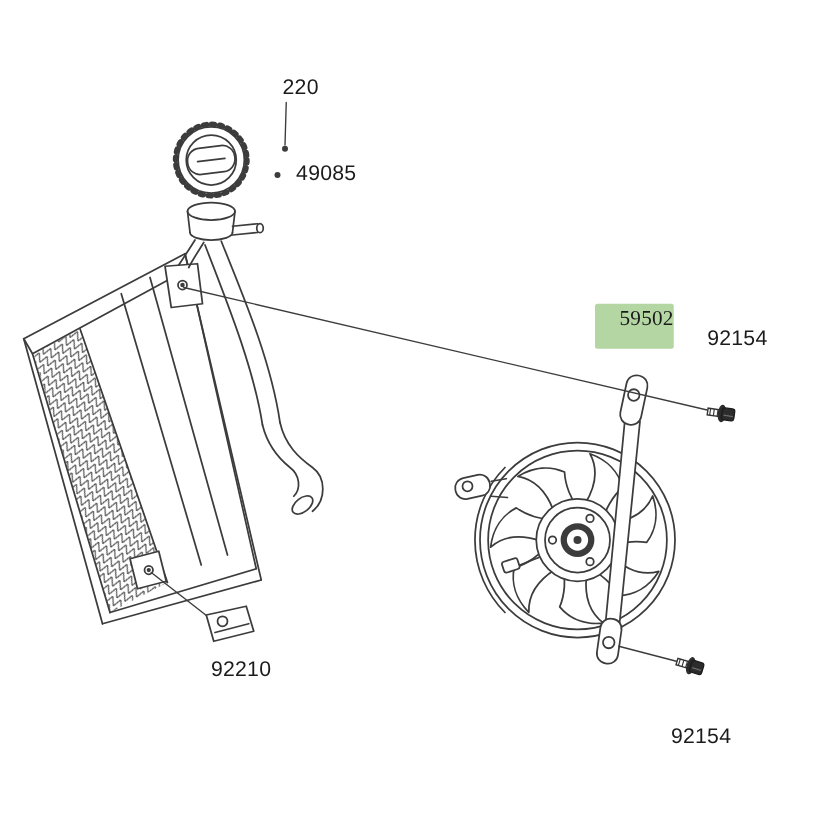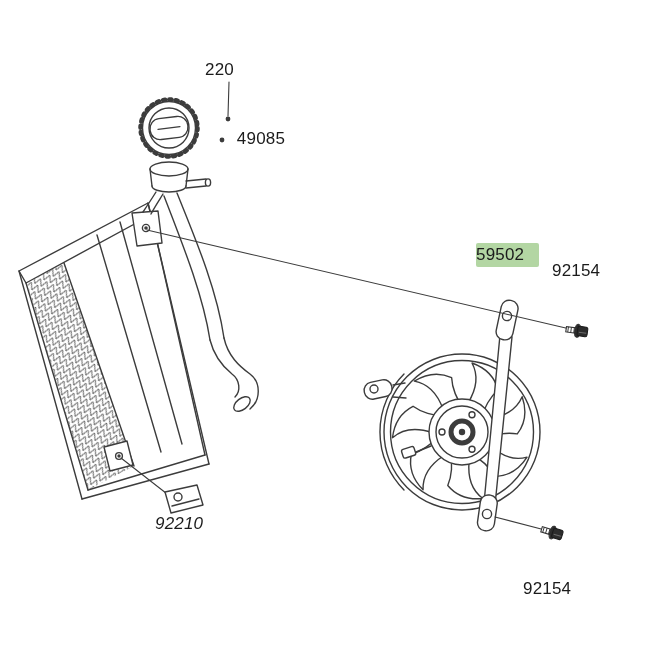--- a/index.html
+++ b/index.html
@@ -7,24 +7,24 @@
   html,body { margin:0; padding:0; background:#ffffff; }
   .stage {
     position:relative; width:660px; height:660px; background:#fff;
     font-family:"Liberation Sans", sans-serif; overflow:hidden;
   }
   svg.diagram { position:absolute; left:0; top:0; }
   .art { stroke:var(--line); fill:none; stroke-width:1.4; stroke-linecap:round; stroke-linejoin:round; }
   .wf  { fill:#ffffff; }
   .df  { fill:var(--line); stroke:none; }
   .part-label {
-    position:absolute; font-size:17px; color:#1b1b1b; text-align:left;
+    position:absolute; font-size:17px; color:#1b1b1b; text-align:right;
     letter-spacing:.2px; cursor:pointer; user-select:none;
   }
-  .part-label.hl { background:var(--hl); border-radius:2px; height:24px; line-height:24px; }
+  .part-label.hl { background:var(--hl); border-radius:2px; height:36px; line-height:24px;font-family:Liberation Serif, serif; }
 </style>
 </head>
 <body>
 
 <div class="stage" style="--hl: #b3d6a3; --line: #3c3c3c;">
 
   <svg class="diagram" width="660" height="660" viewBox="0 0 660 660">
     <defs>
       <pattern id="fins" width="7" height="7" patternUnits="userSpaceOnUse" patternTransform="rotate(24)">
         <path d="M0 7 L3.5 0 L7 7" fill="none" stroke="#4a4a4a" stroke-width="0.9"></path>
@@ -139,15 +139,15 @@
   <div class="part-label" style="left:205px;top:60px;width:50px;">220</div>
 
   <div class="part-label" style="left:228px;top:129px;width:66px;text-align:center;">49085</div>
 
   <div class="part-label hl" style="left:476px;top:243px;width:63px;">59502</div>
 
   <div class="part-label" style="left:552px;top:261px;width:62px;">92154</div>
 
   <div class="part-label" style="left:523px;top:579px;width:62px;">92154</div>
 
-  <div class="part-label" style="left:155px;top:514px;width:62px;font-style:italic;">92210</div>
+  <div class="part-label" style="left:155px;top:526px;width:62px;">92210</div>
 
 </div>
 
 </body></html>

